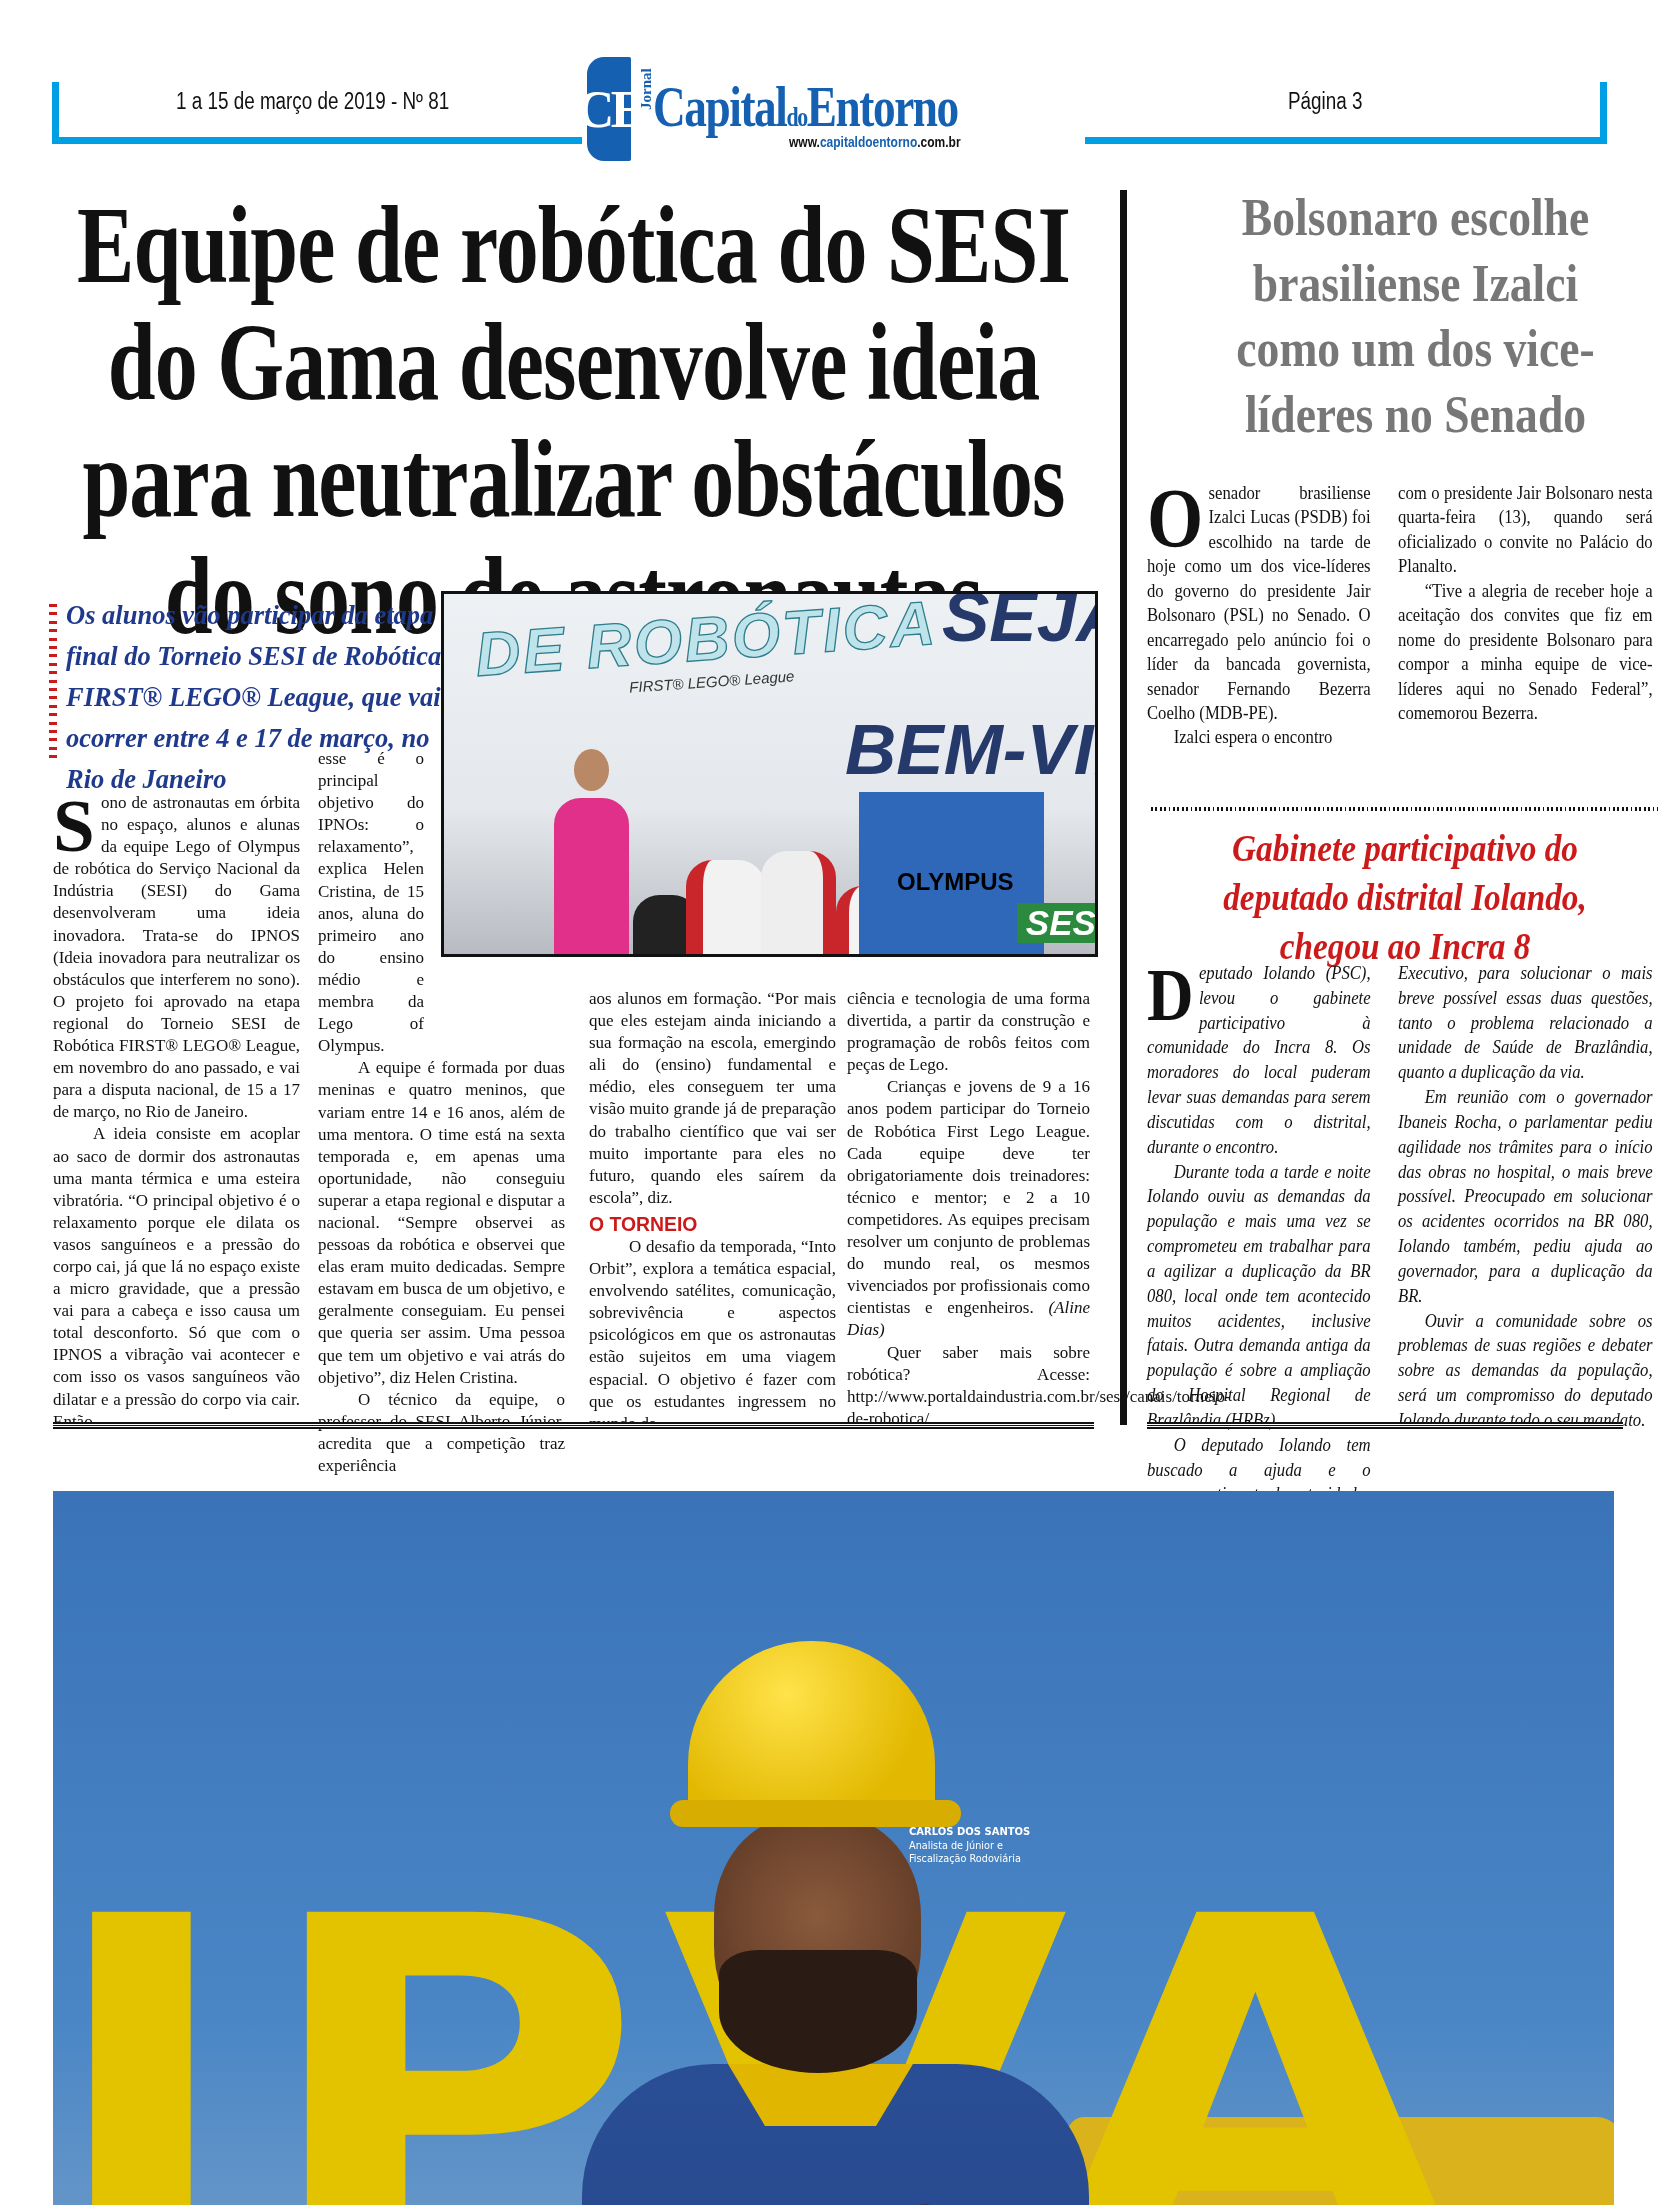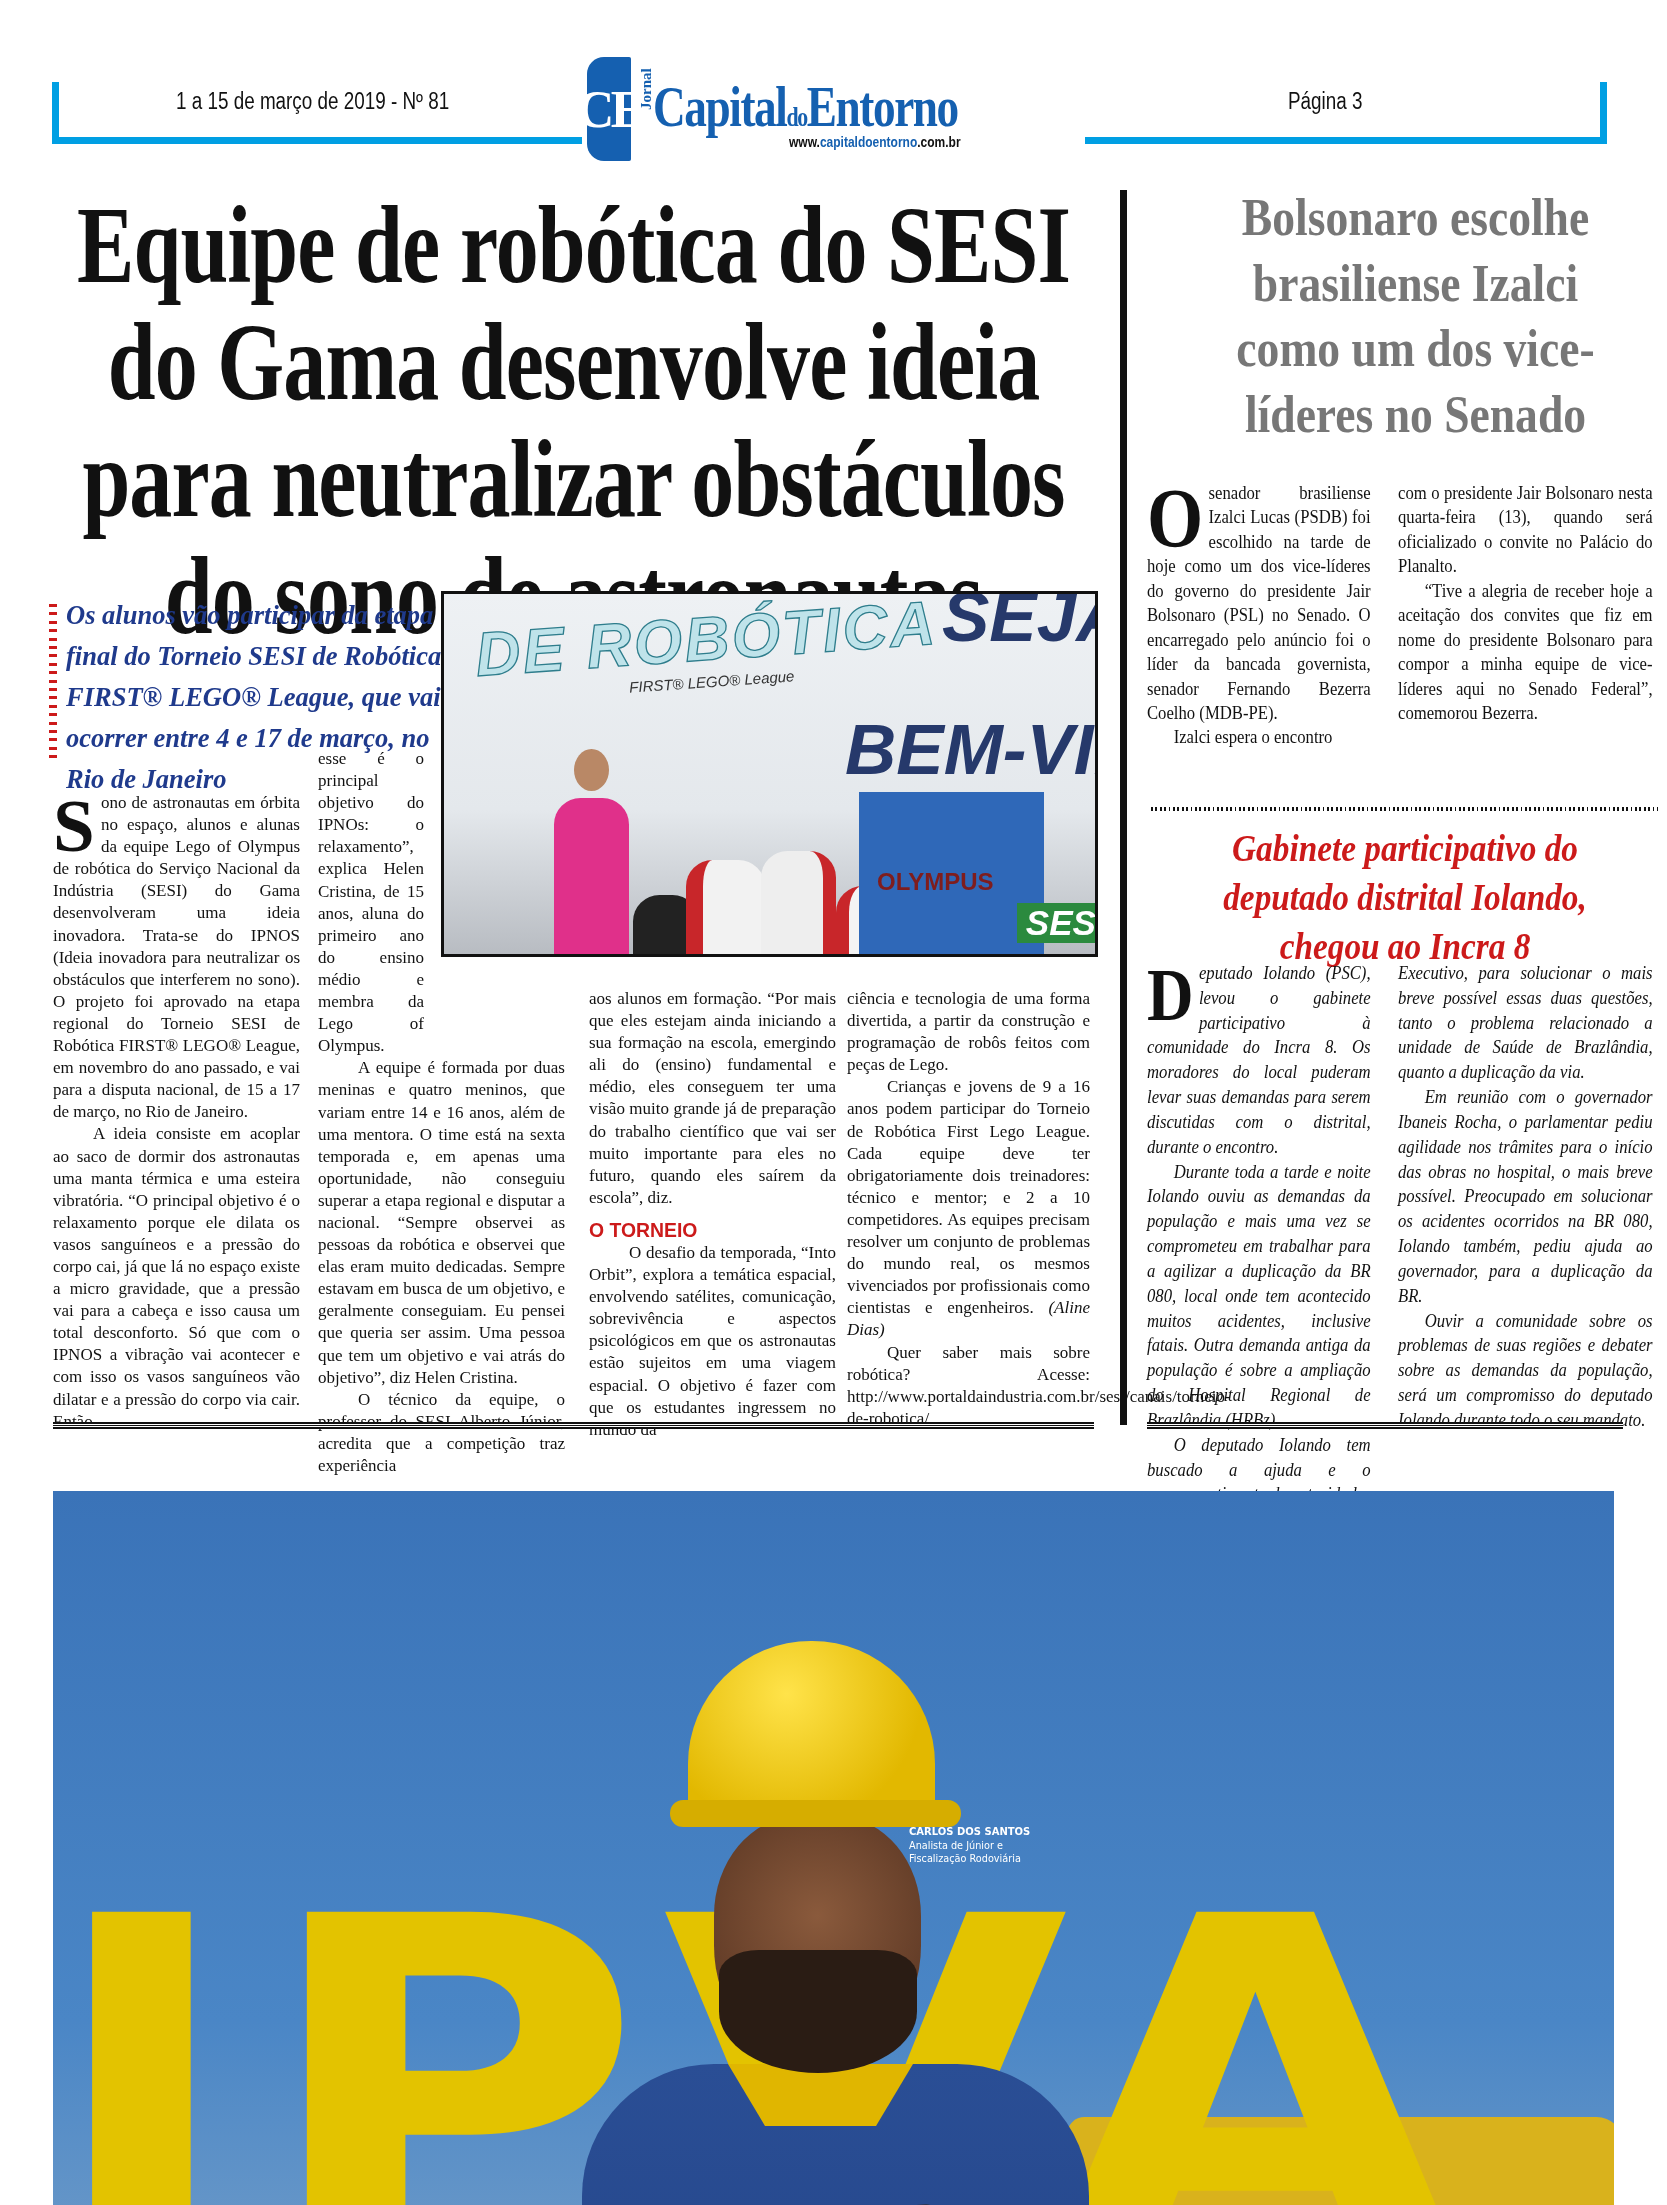--- a/index.html
+++ b/index.html
@@ -31,29 +31,29 @@
 .photo{left:441px;top:591px;width:657px;height:366px;border:3.5px solid #111;background:#dfe4ea;overflow:hidden}
 .photo-banner{position:absolute;left:0;top:0;width:100%;height:100%;background:linear-gradient(180deg,#eef1f4 0%,#e4e8ec 60%,#b8bcc2 100%)}
 .photo-robotica{position:absolute;left:31px;top:8.8px;font:italic bold 62px "Liberation Sans",sans-serif;color:#bfe3ea;-webkit-text-stroke:1.3px #2e7d8c;letter-spacing:2.6px;transform:rotate(-4deg)}
 .photo-lego{position:absolute;left:185px;top:79px;font:italic 15px "Liberation Sans",sans-serif;color:#333;transform:rotate(-4deg)}
 .photo-bem{position:absolute;left:401px;top:115px;font:italic bold 71px "Liberation Sans",sans-serif;color:#26396b;white-space:nowrap}
 .photo-seja{position:absolute;left:498px;top:-17.6px;font:italic bold 71px "Liberation Sans",sans-serif;color:#26396b}
 .photo-group{position:absolute;left:110px;top:212px;width:529px;height:159px}
 .person{position:absolute;bottom:0;border-radius:26.5px 26.5px 4.4px 4.4px}
 .head{position:absolute;width:35px;height:42px;border-radius:50%;background:#b98866}
 .photo-flag{position:absolute;left:419px;top:468px;width:185px;height:203px;background:#2f68b8}
-.photo-flag-text{position:absolute;left:433px;top:609px;font:bold 24px "Liberation Sans",sans-serif;color:#7f1d1d;transform:translateY(-335px)}
+.photo-flag-text{position:absolute;left:453px;top:609px;font:bold 24px "Liberation Sans",sans-serif;color:#000000;transform:translateY(-335px)}
 .photo-sesi{position:absolute;left:573px;top:441px;background:#2b8a3e;color:#fff;font:bold italic 35px "Liberation Sans",sans-serif;padding:0 8.8px;transform:translateY(-132px)}
 
 
 .col{position:absolute;font:17px/1.3 "Liberation Serif",serif;text-align:justify;color:#111}
 .col p{text-indent:0}
 .col p.ind{text-indent:40px}
 .drop{float:left;font:bold 75px/0.8 "Liberation Serif",serif;margin:4.4px 6.2px 0 0}
-.sec-title{font:bold 19.4px "Liberation Sans",sans-serif;color:#cc1a1a;margin:10px 0 0}
+.sec-title{font:bold 19.4px "Liberation Sans",sans-serif;color:#cc1a1a;margin:4px 0 0}
 
 
 .rule{height:7px;background:repeating-linear-gradient(#111 0 1.8px,#fff 1.8px 2.6px)}
 .vbar{background:#111}
 
 
 .r-headline{left:1173px;top:185px;width:485px;text-align:center;font:bold 53px/1.24 "Liberation Serif",serif;color:#777;transform:scaleX(.86);transform-origin:center top}
 .rcol{position:absolute;font:19.4px/1.26 "Liberation Serif",serif;text-align:justify;transform:scaleX(.86);transform-origin:left top}
 .r-dots{left:1151px;top:807px;width:507px;height:3.5px;background:repeating-linear-gradient(90deg,#111 0 1.8px,transparent 1.8px 4.4px)}
 .r2-headline{left:1156px;top:825px;width:498px;text-align:center;font:italic bold 37px/1.32 "Liberation Serif",serif;color:#cc1a1a;transform:scaleX(.9);transform-origin:center top}

